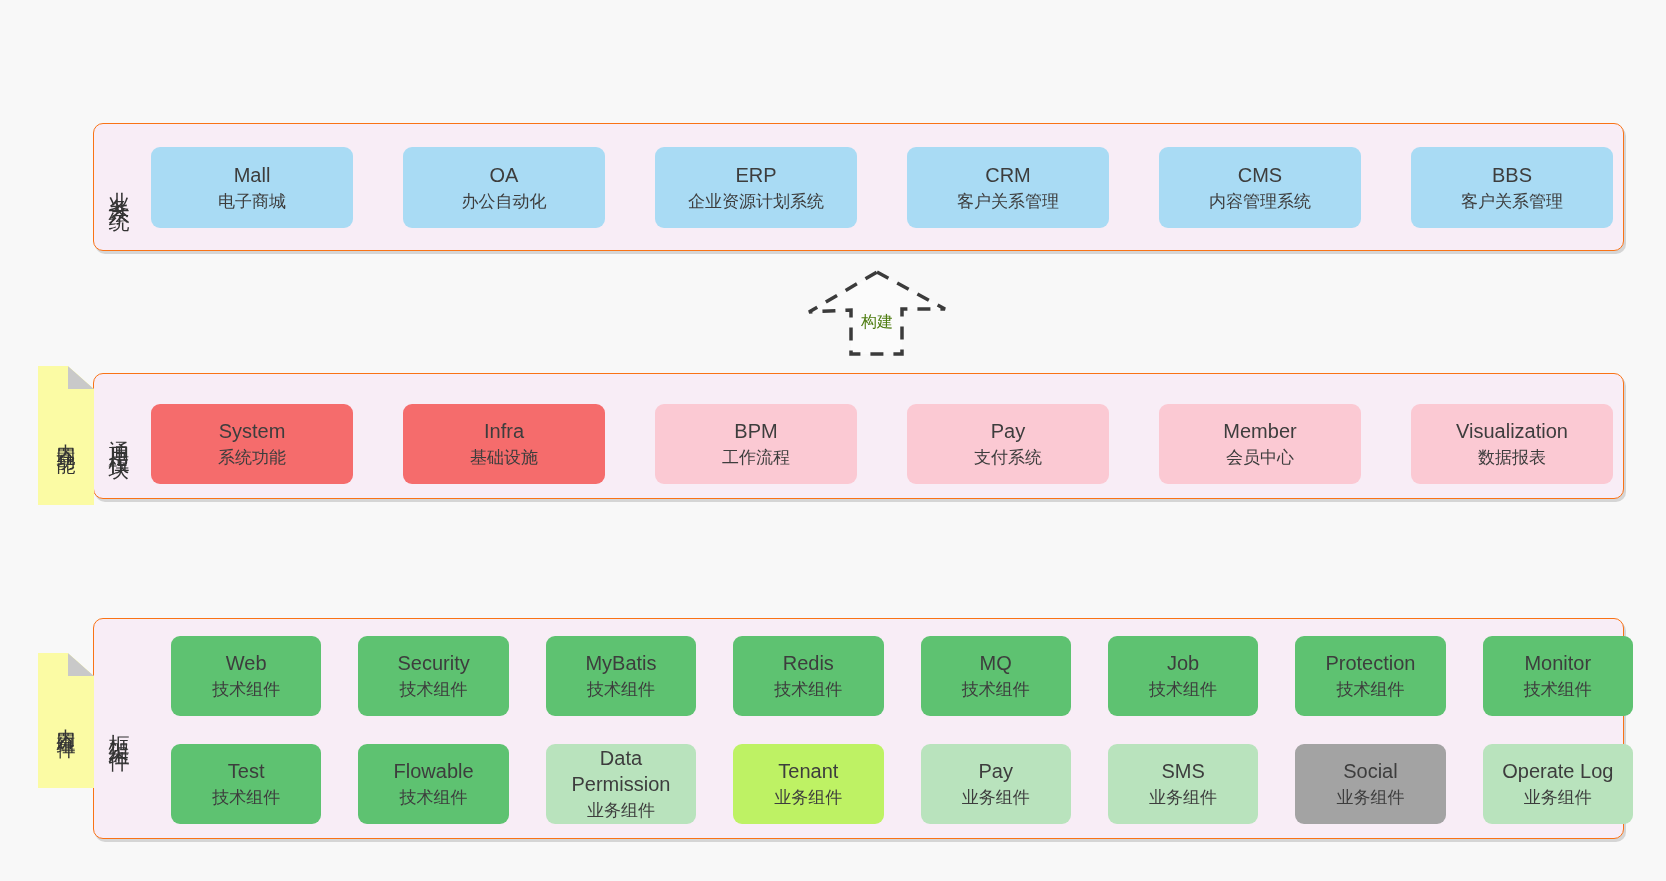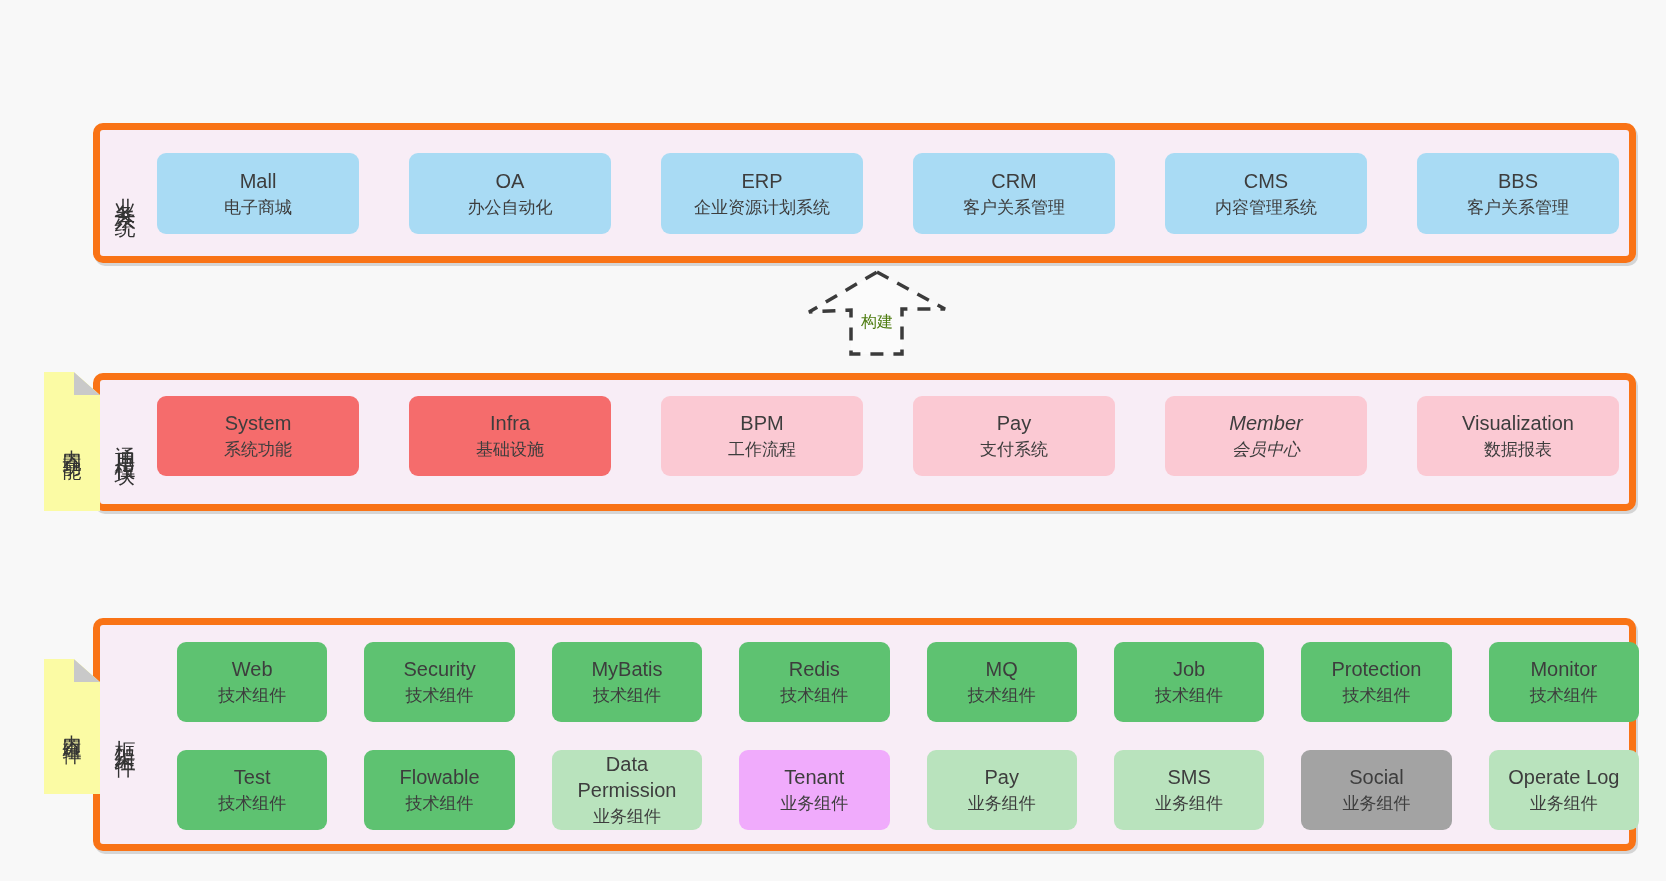--- a/index.html
+++ b/index.html
@@ -13,21 +13,21 @@
     height: 881px;
     background: #f8f8f8;
     overflow: hidden;
     color: #3b3b3b;
   }
   .panel {
     position: absolute;
     left: 93px;
     width: 1529px;              
     background: #f8edf6;
-    border: 7px solid #f97316;
+    border: 1px solid #f97316;
     border-radius: 10px;
     box-shadow: 2px 3px 0 rgba(90,90,90,0.22);
   }
   #panel-business   { top: 123px; height: 126px; }
   #panel-modules    { top: 373px; height: 124px; }
   #panel-components { top: 618px; height: 219px; }
 
   .side-label {
     position: absolute;
     left: 11px;
@@ -42,21 +42,21 @@
   }
   .box-row {
     position: absolute;
     left: 57px;
     width: 1462px;
     display: flex;
   }
   .box-row.cols-6 { gap: 50px; }
   .box-row.cols-8 { gap: 37px; padding-left: 20px; }
   #panel-business   .box-row        { top: 23px; height: 81px; }
-  #panel-modules    .box-row        { top: 16px; height: 80px; }
+  #panel-modules    .box-row        { top: 30px; height: 80px; }
   #panel-components .box-row.row-0  { top: 17px; height: 80px; }
   #panel-components .box-row.row-1  { top: 125px; height: 80px; }
 
   .box {
     flex: 1;
     border-radius: 9px;
     display: flex;
     flex-direction: column;
     align-items: center;
     justify-content: center;
@@ -180,21 +180,21 @@
           <div class="box-zh">基础设施</div>
         </div>
         <div class="box" style="background: rgb(251, 201, 211);">
           <div class="box-en">BPM</div>
           <div class="box-zh">工作流程</div>
         </div>
         <div class="box" style="background: rgb(251, 201, 211);">
           <div class="box-en">Pay</div>
           <div class="box-zh">支付系统</div>
         </div>
-        <div class="box" style="background: rgb(251, 201, 211); font-style: italic;">
+        <div class="box" style="background: rgb(251, 201, 211);">
           <div class="box-en">Member</div>
           <div class="box-zh">会员中心</div>
         </div>
         <div class="box" style="background: rgb(251, 201, 211);">
           <div class="box-en">Visualization</div>
           <div class="box-zh">数据报表</div>
         </div>
       </div>
   </section>
 
@@ -245,21 +245,21 @@
           <div class="box-zh">技术组件</div>
         </div>
         <div class="box" style="background: rgb(94, 194, 113);">
           <div class="box-en">Flowable</div>
           <div class="box-zh">技术组件</div>
         </div>
         <div class="box" style="background: rgb(185, 227, 189);">
           <div class="box-en">Data Permission</div>
           <div class="box-zh">业务组件</div>
         </div>
-        <div class="box" style="background: #f0abfc;">
+        <div class="box" style="background: #bef264;">
           <div class="box-en">Tenant</div>
           <div class="box-zh">业务组件</div>
         </div>
         <div class="box" style="background: rgb(185, 227, 189);">
           <div class="box-en">Pay</div>
           <div class="box-zh">业务组件</div>
         </div>
         <div class="box" style="background: rgb(185, 227, 189);">
           <div class="box-en">SMS</div>
           <div class="box-zh">业务组件</div>

